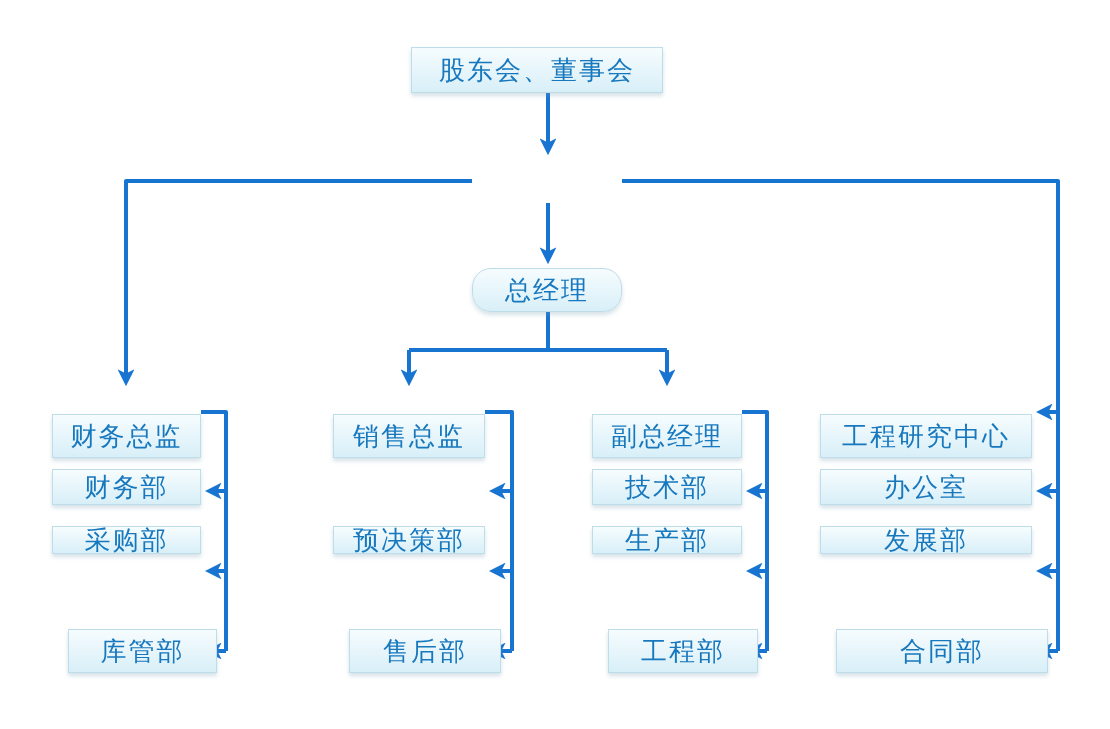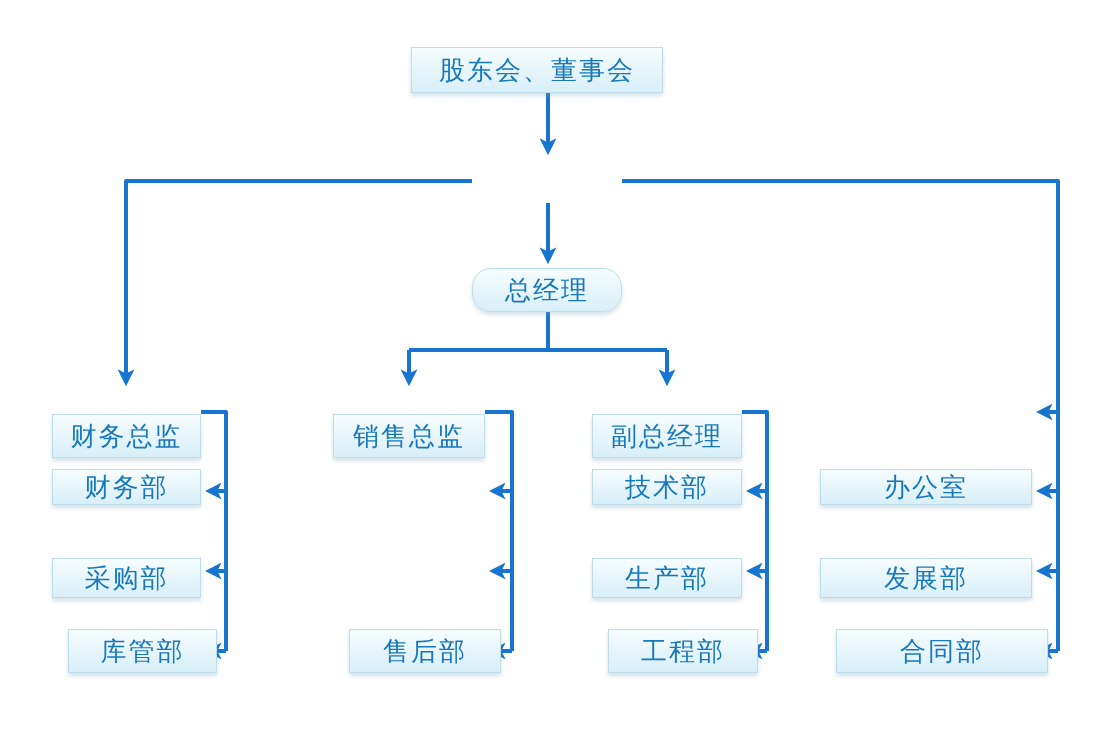--- a/index.html
+++ b/index.html
@@ -50,21 +50,21 @@
   .n-chairman{left:472px;top:159px;width:150px;height:44px;}
   .n-gm{left:472px;top:268px;width:150px;height:44px;border-radius:19px;}
   
   .c1{left:52px;width:149px;}
   .c2{left:333px;width:152px;}
   .c3{left:592px;width:150px;}
   .c4{left:820px;width:212px;}
   
   .r0{top:390px;height:44px;margin-top:24px;}
   .r1{top:469px;height:36px;}
-  .r2{top:558px;height:40px;}
+  .r2{top:526px;height:28px;}
   .r3{top:629px;height:44px;margin-left:16px;}
 </style>
 </head>
 <body>
 
 <div class="canvas">
 
   <svg class="connectors" viewBox="0 0 1110 729" xmlns="http://www.w3.org/2000/svg">
     <defs>
       <marker id="ah" viewBox="0 0 10 10" refX="7.5" refY="5" markerWidth="4.2" markerHeight="4.2" orient="auto-start-reverse">
@@ -106,24 +106,26 @@
 
   <div class="node n-root">股东会、董事会</div>
   <div class="node n-gm">总经理</div>
 
   <div class="node c1 r0">财务总监</div>
   <div class="node c1 r1">财务部</div>
   <div class="node c1 r2">采购部</div>
   <div class="node c1 r3">库管部</div>
 
   <div class="node c2 r0">销售总监</div>
+  <div class="node c2 r2">预决策部</div>
   <div class="node c2 r3">售后部</div>
 
   <div class="node c3 r0">副总经理</div>
   <div class="node c3 r1">技术部</div>
   <div class="node c3 r2">生产部</div>
   <div class="node c3 r3">工程部</div>
 
+  <div class="node c4 r0">工程研究中心</div>
   <div class="node c4 r1">办公室</div>
   <div class="node c4 r2">发展部</div>
   <div class="node c4 r3">合同部</div>
 
 </div>
 
 </body></html>

